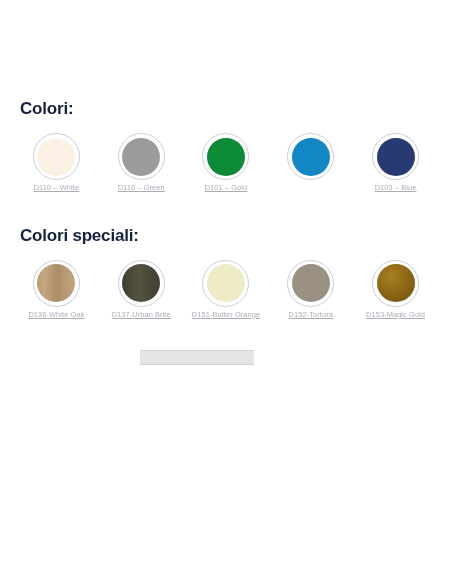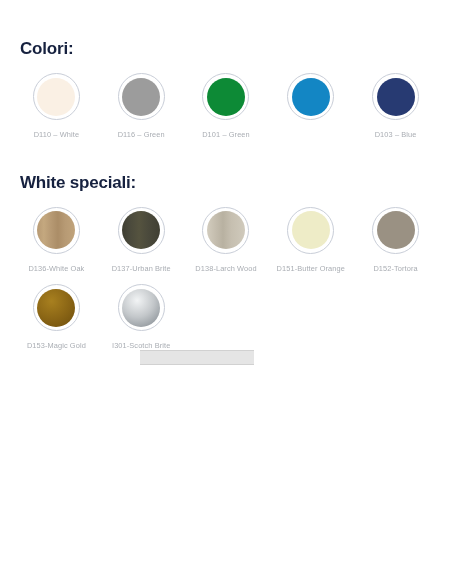--- a/index.html
+++ b/index.html
@@ -24,21 +24,21 @@
   }
 
   .section-heading {
     font-size: 17px;
     font-weight: bold;
     color: #16213f;
     letter-spacing: -0.2px;
     margin: 0 0 14px 6px;
   }
 
-  .section-colori { padding-top: 39px; }
+  .section-colori { padding-top: 99px; }
   .section-speciali { padding-top: 22px; }
 
   .swatch-grid {
     display: flex;
     flex-wrap: wrap;
     align-items: flex-start;
   }
 
   .swatch {
     width: 84.8px;
@@ -62,27 +62,28 @@
   }
 
   .swatch-disc {
     width: 38px;
     height: 38px;
     border-radius: 50%;
     background: #cccccc;
   }
 
   .swatch-label {
-    margin-top: 9px;
+    margin-top: 2px;
     font-size: 7.4px;
     line-height: 11.5px;
     color: #a9adb3;
     text-align: center;
     width: 82px;
     letter-spacing: 0.1px;
+    text-decoration: underline;
   }
 
   .watermark {
     position: absolute;
     left: 140px;
     top: 350px;
     width: 114px;
     height: 13px;
     background: rgba(170, 170, 170, 0.30);
     border-top: 1px solid rgba(150,150,150,0.25);
@@ -115,79 +116,67 @@
         <div class="swatch">
           <div class="swatch-ring">
             <div class="swatch-disc" style="background: #9c9c9c;"></div>
           </div>
           <div class="swatch-label">D116 – Green</div>
         </div>
         <div class="swatch">
           <div class="swatch-ring">
             <div class="swatch-disc" style="background: #0d8a36;"></div>
           </div>
-          <div class="swatch-label">D101 – Green</div>
+          <div class="swatch-label">D101 – Gold</div>
         </div>
         <div class="swatch">
           <div class="swatch-ring">
             <div class="swatch-disc" style="background: #1386c4;"></div>
           </div>
         </div>
         <div class="swatch">
           <div class="swatch-ring">
             <div class="swatch-disc" style="background: #273a72;"></div>
           </div>
           <div class="swatch-label">D103 – Blue</div>
         </div>
       </div>
   </div>
 
   <div class="section section-speciali">
-    <h2 class="section-heading">White speciali:</h2>
+    <h2 class="section-heading">Colori speciali:</h2>
     <div class="swatch-grid">
         <div class="swatch">
           <div class="swatch-ring">
             <div class="swatch-disc" style="background: linear-gradient(90deg,#b79a74 0%, #c4a87f 18%, #b79a74 36%, #ab8d67 55%, #b79a74 74%, #c0a37b 100%);"></div>
           </div>
           <div class="swatch-label">D136-White Oak</div>
         </div>
         <div class="swatch">
           <div class="swatch-ring">
             <div class="swatch-disc" style="background: linear-gradient(90deg,#3e3d31 0%, #4b4a3c 22%, #55533f 45%, #4b4a3c 68%, #403f33 100%);"></div>
           </div>
           <div class="swatch-label">D137-Urban Brite</div>
-        </div>
-        <div class="swatch">
-          <div class="swatch-ring">
-            <div class="swatch-disc" style="background: linear-gradient(90deg,#d2ccbe 0%, #c6bfb0 20%, #b8b1a1 42%, #c6bfb0 64%, #d0cabc 100%);"></div>
-          </div>
-          <div class="swatch-label">D138-Larch Wood</div>
         </div>
         <div class="swatch">
           <div class="swatch-ring">
             <div class="swatch-disc" style="background: #eeecc7;"></div>
           </div>
           <div class="swatch-label">D151-Butter Orange</div>
         </div>
         <div class="swatch">
           <div class="swatch-ring">
             <div class="swatch-disc" style="background: #9a9183;"></div>
           </div>
           <div class="swatch-label">D152-Tortora</div>
         </div>
         <div class="swatch">
           <div class="swatch-ring">
             <div class="swatch-disc" style="background: radial-gradient(circle at 38% 32%, #a8801f 0%, #8a6515 52%, #6c4d0c 100%);"></div>
           </div>
           <div class="swatch-label">D153-Magic Gold</div>
         </div>
-        <div class="swatch">
-          <div class="swatch-ring">
-            <div class="swatch-disc" style="background: radial-gradient(circle at 40% 30%, #f2f4f5 0%, #c3c7ca 48%, #9aa0a5 78%, #cfd3d6 100%);"></div>
-          </div>
-          <div class="swatch-label">I301-Scotch Brite</div>
-        </div>
       </div>
   </div>
 
   <div class="watermark"></div>
 
 </div>
 
 </body></html>

